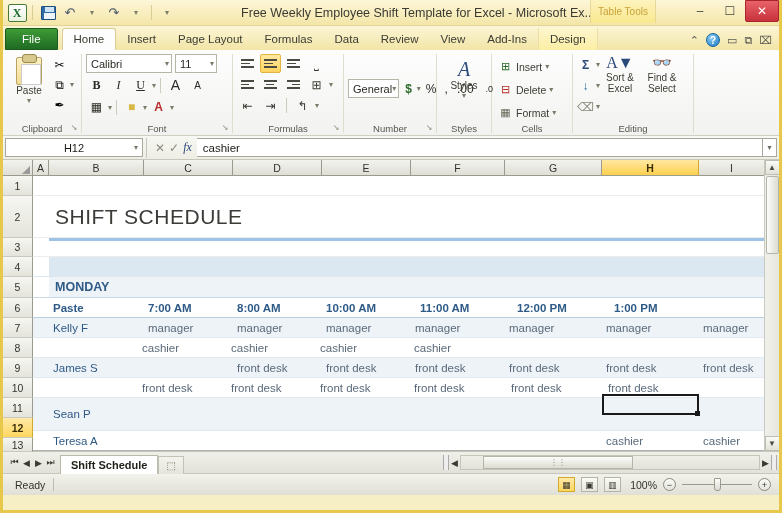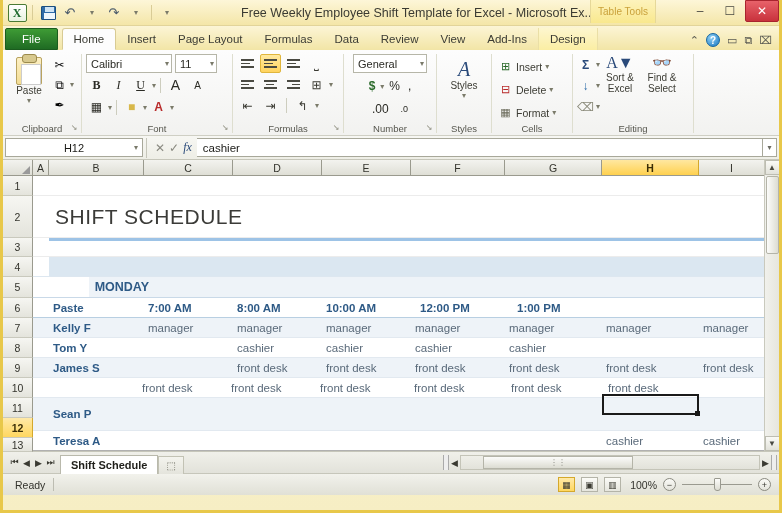--- a/index.html
+++ b/index.html
@@ -228,23 +228,23 @@
   }
   .colh.sel{background:linear-gradient(#ffe7a0,#ffd14f);border-right:1px solid #d4a82c;color:#3a2d06;font-weight:bold;}
   .rows{position:relative;}
   .grow{display:flex;border-bottom:1px solid #dfe6ec;position:relative;}
   .cell{
     display:flex;align-items:center;padding:0 4px;overflow:hidden;white-space:nowrap;
     font-size:11.5px;
   }
   .band{background:#eef3f8;}
   .r-title{font-size:21px;color:#3b3b38;letter-spacing:0.5px;padding-left:6px;}
-  .r-day{font-size:12.5px;font-weight:bold;color:#2e5a86;padding-left:6px;margin-left:40px;}
+  .r-day{font-size:12.5px;font-weight:bold;color:#2e5a86;padding-left:6px;}
   .r-hdr{font-weight:bold;color:#2e5a86;}
-  .r-name{font-weight:bold;color:#2e5a86;text-align:right;}
+  .r-name{font-weight:normal;color:#2e5a86;text-align:right;}
   .r-val{color:#5a6a7a;}
   .daybar{background:#dbe7f1;}
   .selcell{
     position:absolute;border:2px solid #1a1a1a;z-index:5;background:transparent;pointer-events:none;
   }
   .selcell::after{
     content:"";position:absolute;right:-3px;bottom:-3px;width:5px;height:5px;background:#1a1a1a;
   }
 
   
@@ -487,21 +487,21 @@
         </div>
       </div>
       <div class="group-label">
         <span>Formulas</span>
         <span class="dlg">↘</span>
       </div>
     </div>
     <div class="gdiv"></div>
 
     <div class="group" style="width:92px">
-      <div class="group-body" style="flex-direction:column;gap:3px;padding-top:4px;align-items:center">
+      <div class="group-body" style="flex-direction:row;gap:3px;padding-top:4px;align-items:center">
         <div class="numfmt">
             <span>General</span>
             <span class="fld-arrow">▾</span>
           </div>
         <div style="display:flex;gap:2px;align-items:center">
           <div class="nbtn" style="font-weight:bold;color:#2a6a2a">$</div>
           <span class="arrow-sm">▾</span>
           <div class="nbtn">%</div>
           <div class="nbtn">,</div>
         </div>
@@ -656,39 +656,39 @@
           <div class="cell" style="width:16px"></div>
           <div class="cell r-day band" style="width:720px">MONDAY</div>
         </div>
 
         <div class="grow" style="height:20px;border-bottom-color:#b8cfe2">
           <div class="cell" style="width:16px"></div>
           <div class="cell r-hdr" style="width:95px">Paste</div>
           <div class="cell r-hdr" style="width:89px">7:00 AM</div>
           <div class="cell r-hdr" style="width:89px">8:00 AM</div>
           <div class="cell r-hdr" style="width:94px">10:00 AM</div>
+          <div class="cell r-hdr" style="width:97px">11:00 AM</div>
           <div class="cell r-hdr" style="width:97px">12:00 PM</div>
           <div class="cell r-hdr" style="width:66px">1:00 PM</div>
         </div>
 
         <div class="grow band" style="height:20px;border-bottom-color:#e2e9f0">
           <div class="cell" style="width:16px"></div>
           <div class="cell r-name" style="width:95px">Kelly F</div>
           <div class="cell r-val" style="width:89px">manager</div>
           <div class="cell r-val" style="width:89px">manager</div>
           <div class="cell r-val" style="width:89px">manager</div>
           <div class="cell r-val" style="width:94px">manager</div>
           <div class="cell r-val" style="width:97px">manager</div>
           <div class="cell r-val" style="width:97px">manager</div>
           <div class="cell r-val" style="width:66px">manager</div>
         </div>
 
         <div class="grow" style="height:20px;border-bottom-color:#e2e9f0">
           <div class="cell" style="width:16px"></div>
-          <div class="cell r-name" style="width:95px">Tom Y</div>
           <div class="cell r-val" style="width:89px"></div>
           <div class="cell r-val" style="width:89px">cashier</div>
           <div class="cell r-val" style="width:89px">cashier</div>
           <div class="cell r-val" style="width:94px">cashier</div>
           <div class="cell r-val" style="width:97px">cashier</div>
           <div class="cell r-val" style="width:97px"></div>
           <div class="cell r-val" style="width:66px"></div>
         </div>
 
         <div class="grow band" style="height:20px;border-bottom-color:#e2e9f0">

